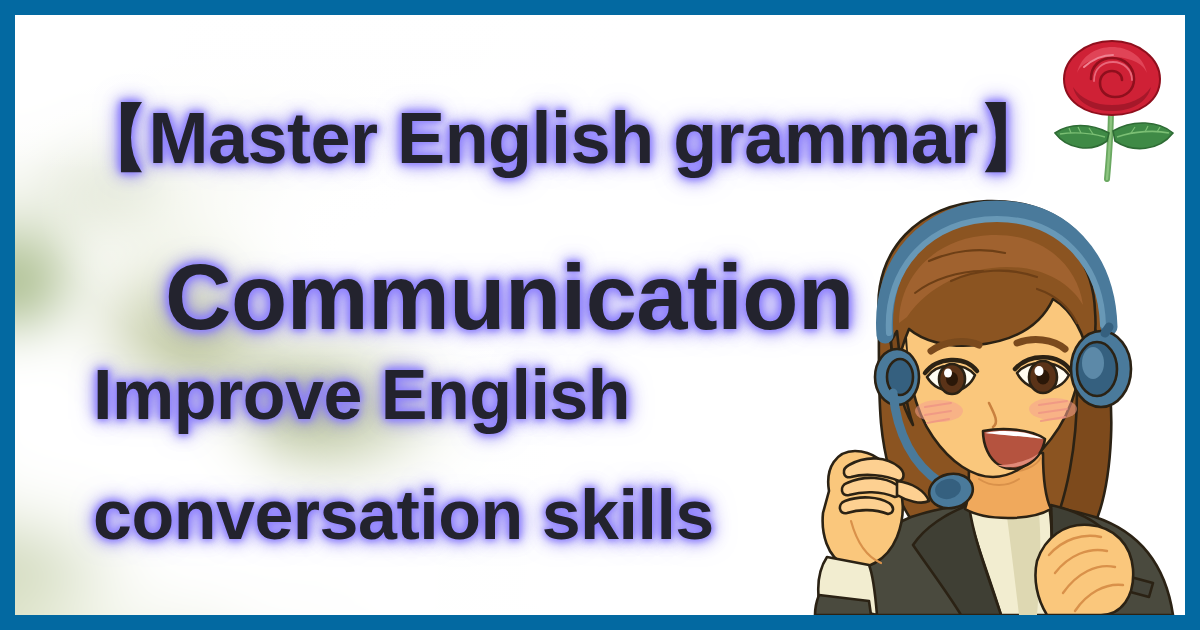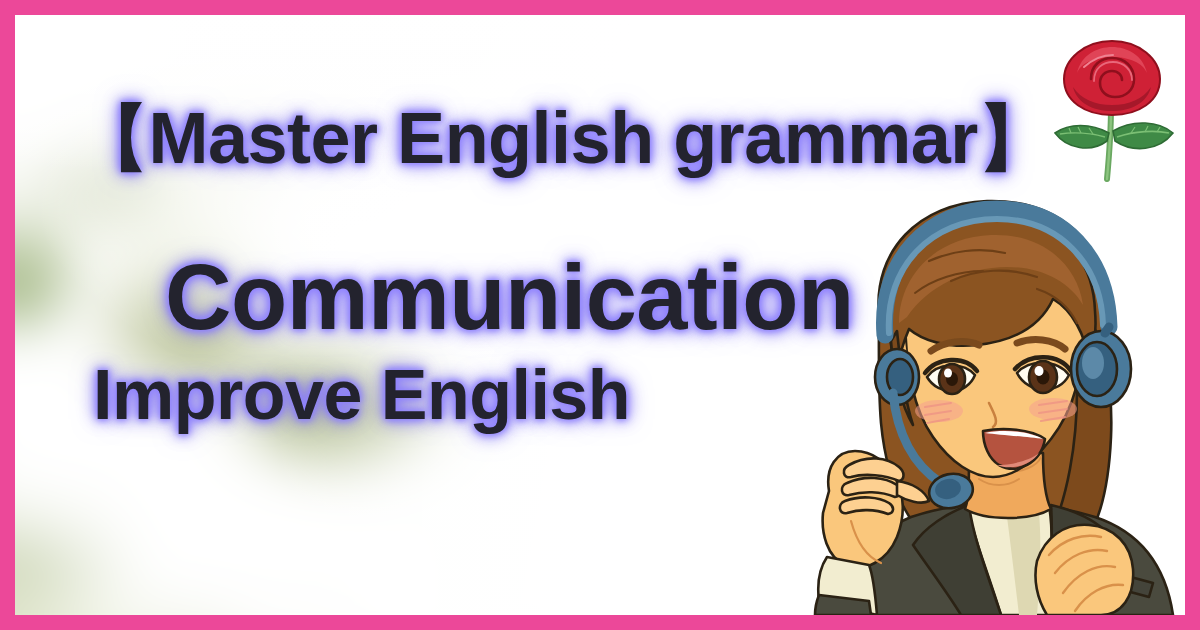--- a/index.html
+++ b/index.html
@@ -10,21 +10,21 @@
   body {
     font-family: "Liberation Sans", sans-serif;
   }
 
   .thumbnail {
     position: relative;
     width: 1200px;
     height: 630px;
     box-sizing: border-box;
     overflow: hidden;
-    background: #ec4899;
+    background: #0369a1;
   }
 
   
   .canvas {
     position: absolute;
     left: 15px;
     top: 15px;
     width: 1170px;
     height: 600px;
     background: #ffffff;
@@ -183,20 +183,21 @@
         <path d="M44 50 C44 36 54 29 65 29 C78 29 87 38 87 50 C87 61 79 68 68 68 C59 68 53 62 53 54 C53 47 58 42 65 42 C71 42 75 46 75 51" fill="none" stroke="#8f0f1d" stroke-width="2.6" stroke-linecap="round"></path>
         <path d="M47 52 C47 39 56 33 66 33 C77 33 85 41 85 51" fill="none" stroke="#e9677a" stroke-width="1.8" stroke-linecap="round"></path>
         <path d="M37 38 C46 30 56 26 66 26" fill="none" stroke="#ef8292" stroke-width="2" stroke-linecap="round"></path>
       </svg>
     </div>
 
     <div class="headlines">
       <div class="line line-1">【Master English grammar】</div>
       <div class="line line-2">Communication</div>
       <div class="line line-3">Improve English</div>
+      <div class="line line-4">conversation skills</div>
     </div>
 
     <div class="operator">
       <svg viewBox="0 0 390 450" width="390" height="450" aria-hidden="true">
         <defs>
           <clipPath id="clipBody">
               <rect x="0" y="0" width="390" height="450"></rect>
             </clipPath>
         </defs>
         <g clip-path="url(#clipBody)" stroke="#2b2214" stroke-width="2.6" stroke-linejoin="round" stroke-linecap="round">

